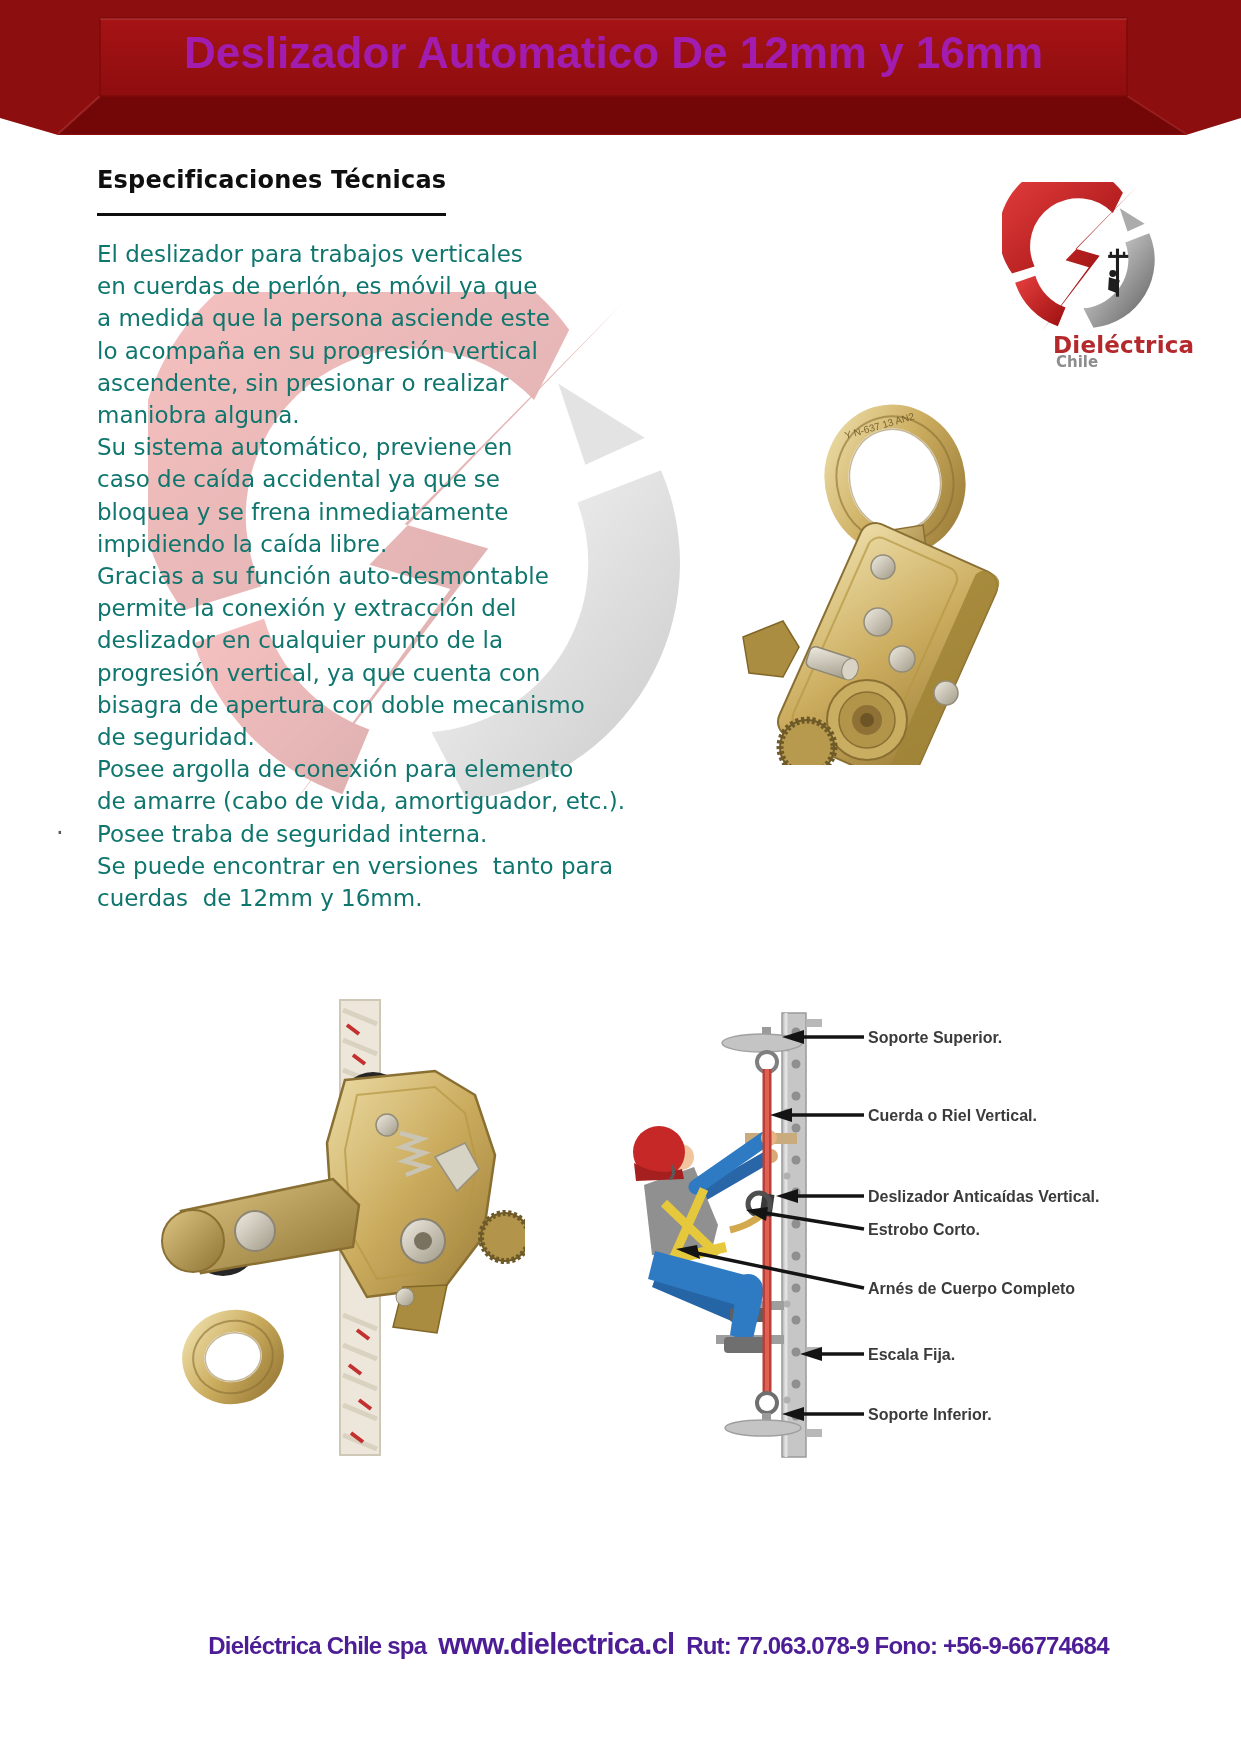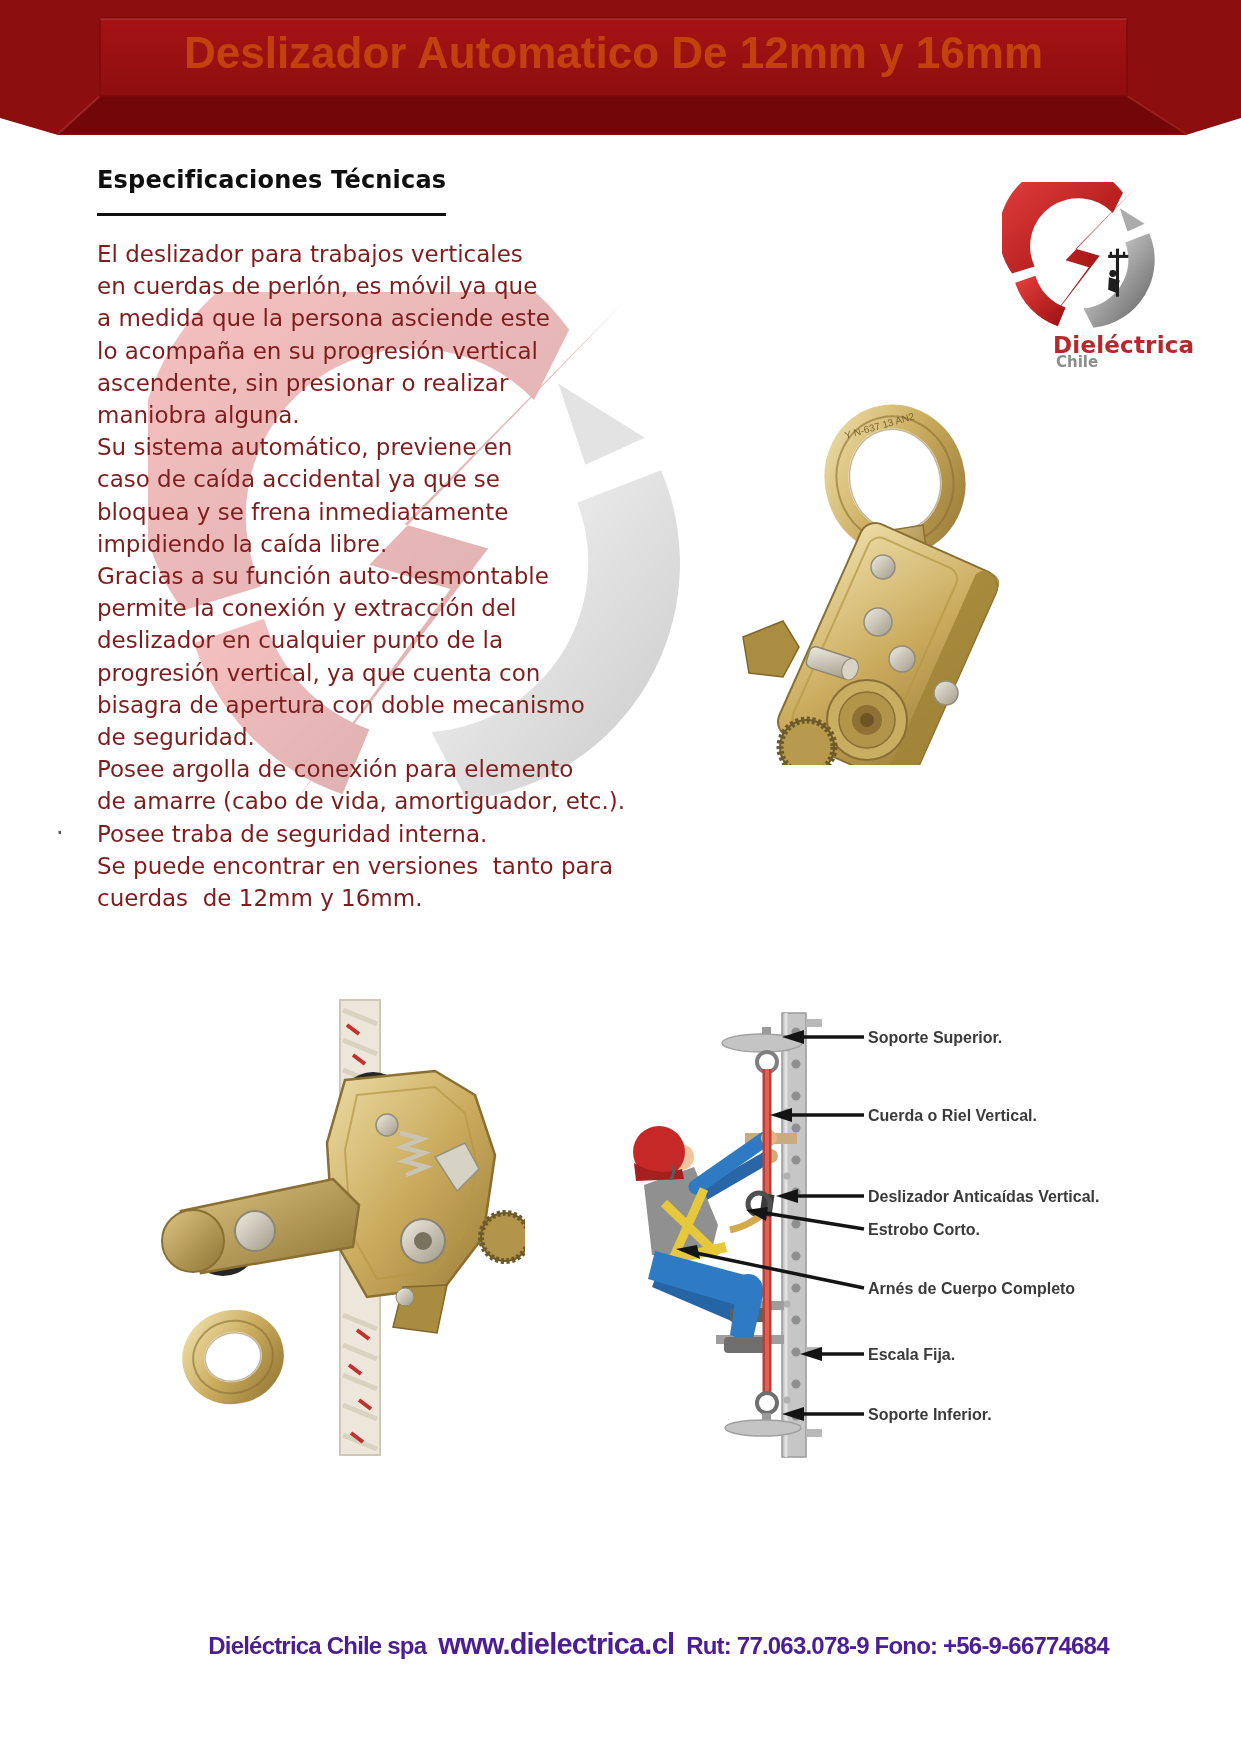--- a/index.html
+++ b/index.html
@@ -3,31 +3,31 @@
 <meta charset="utf-8">
 <style>
   html,body{margin:0;padding:0;background:#ffffff;}
   #page{position:relative;width:1241px;height:1755px;background:#ffffff;overflow:hidden;
         font-family:"Liberation Sans",sans-serif;}
 
   
   #header-svg{position:absolute;left:0;top:0;}
   #header-title{position:absolute;left:100px;top:18px;width:1027px;height:70px;
     display:flex;align-items:center;justify-content:center;
-    color:#c2410c;font-weight:bold;font-size:44px;letter-spacing:0px;
+    color:#a21caf;font-weight:bold;font-size:44px;letter-spacing:0px;
     font-family:"Liberation Sans",sans-serif;white-space:nowrap;}
 
   
   #spec-heading{position:absolute;left:97px;top:166px;
     font-family:"DejaVu Sans",sans-serif;font-weight:bold;font-size:24px;color:#0f0f0f;
     border-bottom:3px solid #0f0f0f;padding-bottom:19px;letter-spacing:0.2px;}
 
   
   #body-text{position:absolute;left:97px;top:238px;width:620px;
-    font-family:"DejaVu Sans",sans-serif;font-size:23px;line-height:32.2px;color:#7f1d1d;
+    font-family:"DejaVu Sans",sans-serif;font-size:23px;line-height:32.2px;color:#0f766e;
     white-space:pre-wrap;z-index:3;}
   #stray-period{position:absolute;left:56px;top:812px;font-family:"DejaVu Sans",sans-serif;
     font-size:24px;color:#5a5a5a;z-index:3;}
 
   
   #watermark{position:absolute;left:148px;top:292px;opacity:0.32;z-index:1;}
 
   
   #logo-box{position:absolute;left:1002px;top:182px;width:170px;height:200px;z-index:2;}
   #logo-brand{position:absolute;left:51px;top:150px;font-family:"DejaVu Sans",sans-serif;

